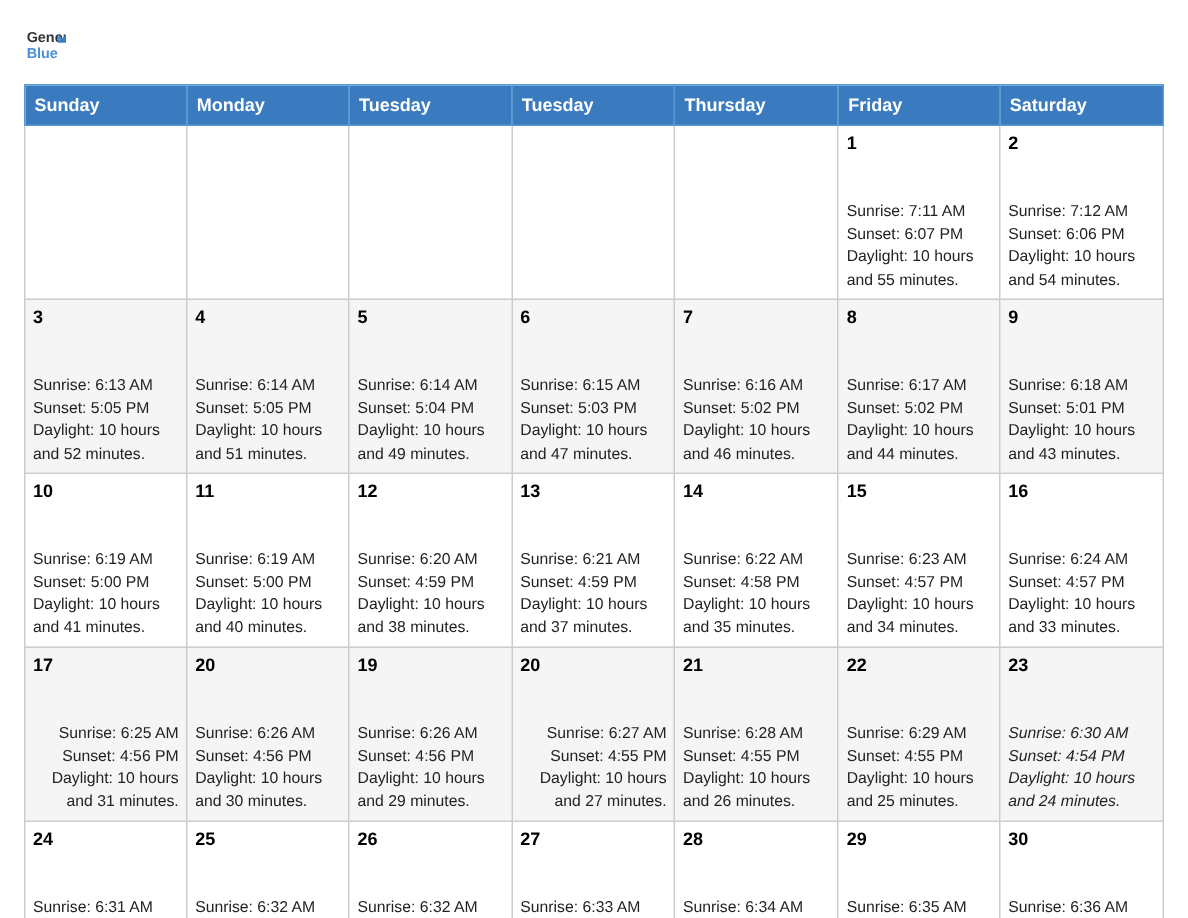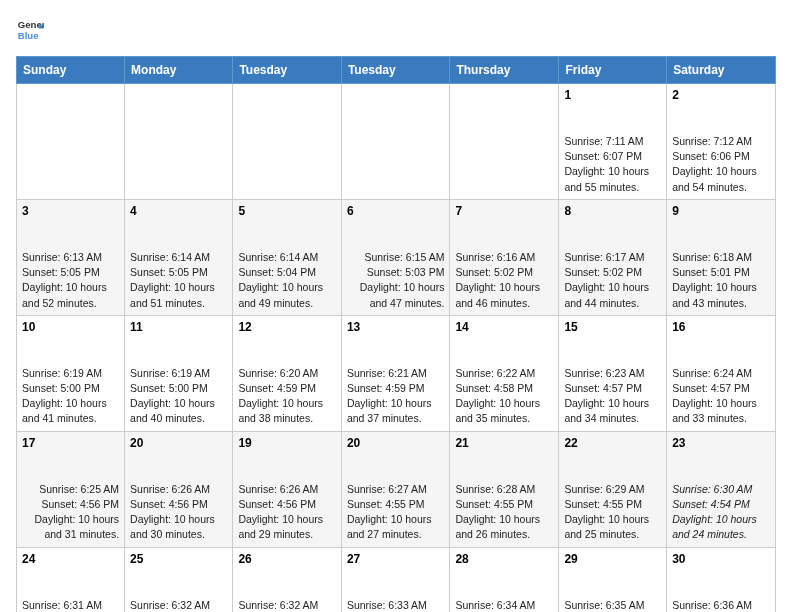--- a/index.html
+++ b/index.html
@@ -151,21 +151,21 @@
           </td>
           <td>
             <span class="day-number">5</span>
             <div class="day-info" style="white-space: pre-line;">Sunrise: 6:14 AM
 Sunset: 5:04 PM
 Daylight: 10 hours
 and 49 minutes.</div>
           </td>
           <td>
             <span class="day-number">6</span>
-            <div class="day-info" style="white-space: pre-line; text-align: right;">Sunrise: 6:15 AM
+            <div class="day-info" style="white-space: pre-line;">Sunrise: 6:15 AM
 Sunset: 5:03 PM
 Daylight: 10 hours
 and 47 minutes.</div>
           </td>
           <td>
             <span class="day-number">7</span>
             <div class="day-info" style="white-space: pre-line;">Sunrise: 6:16 AM
 Sunset: 5:02 PM
 Daylight: 10 hours
 and 46 minutes.</div>
@@ -253,21 +253,21 @@
           </td>
           <td>
             <span class="day-number">19</span>
             <div class="day-info" style="white-space: pre-line;">Sunrise: 6:26 AM
 Sunset: 4:56 PM
 Daylight: 10 hours
 and 29 minutes.</div>
           </td>
           <td>
             <span class="day-number">20</span>
-            <div class="day-info" style="white-space: pre-line;">Sunrise: 6:27 AM
+            <div class="day-info" style="white-space: pre-line; text-align: right;">Sunrise: 6:27 AM
 Sunset: 4:55 PM
 Daylight: 10 hours
 and 27 minutes.</div>
           </td>
           <td>
             <span class="day-number">21</span>
             <div class="day-info" style="white-space: pre-line;">Sunrise: 6:28 AM
 Sunset: 4:55 PM
 Daylight: 10 hours
 and 26 minutes.</div>

